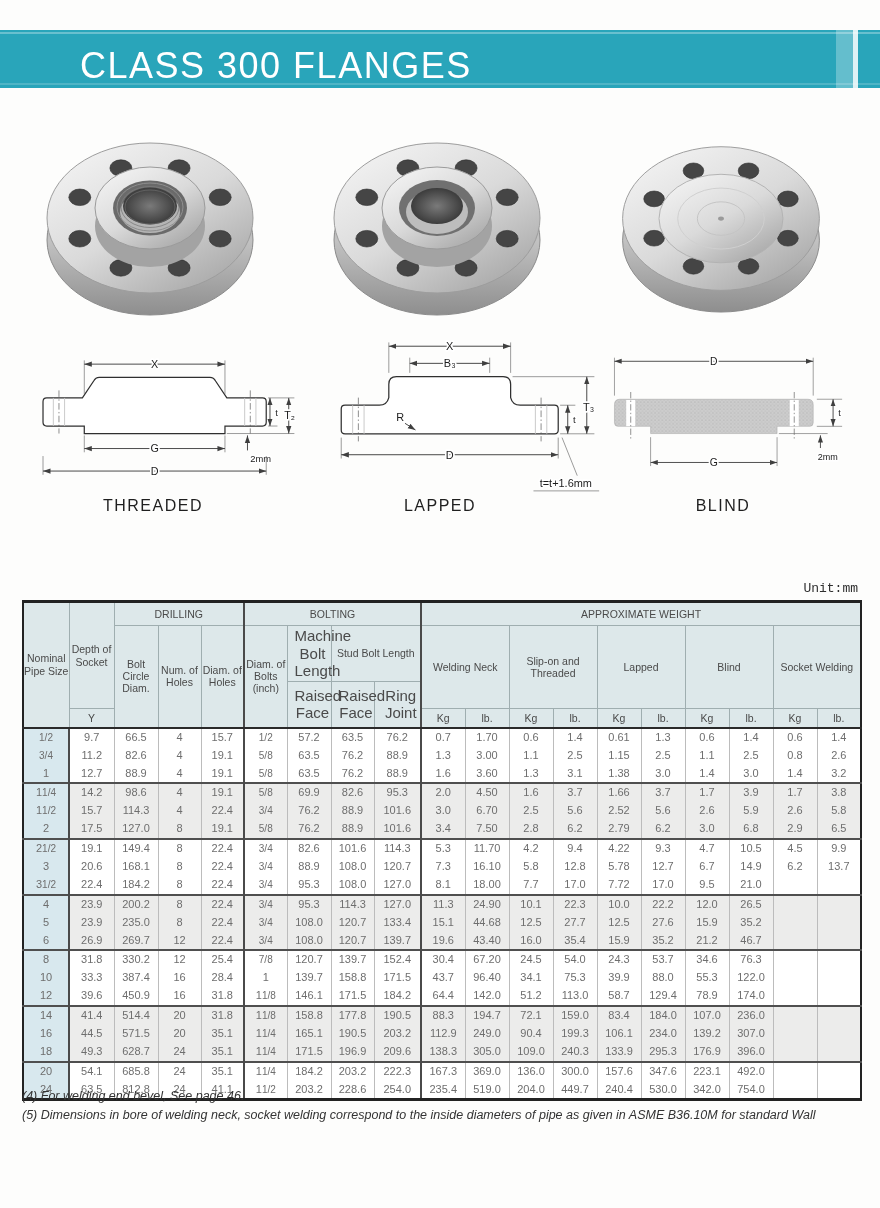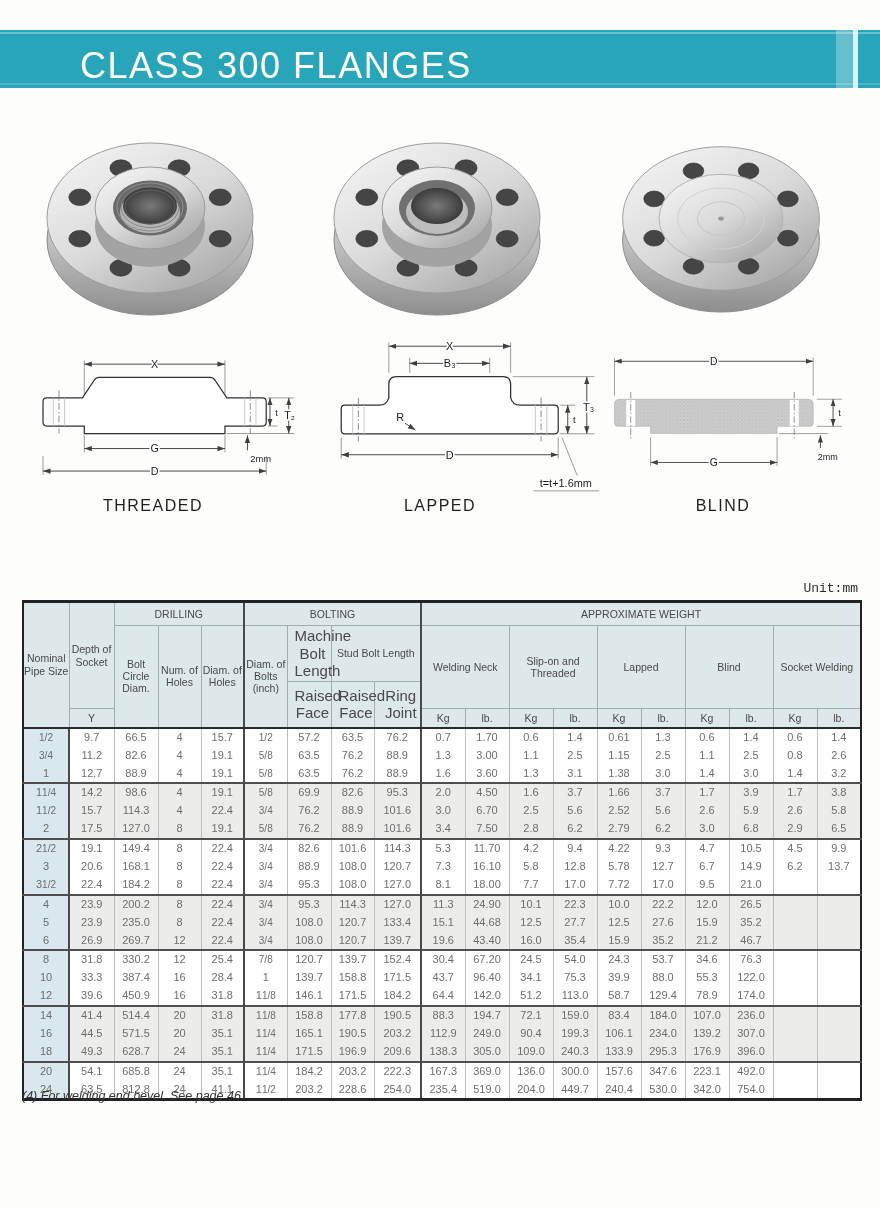--- a/index.html
+++ b/index.html
@@ -741,15 +741,16 @@
           <td>342.0</td>
           <td>754.0</td>
           <td></td>
           <td></td>
         </tr>
       </tbody>
   </table>
 
   <div class="fns">
     <div class="fn">(4) For welding end bevel, See page 46.</div>
+    <div class="fn">(5) Dimensions in bore of welding neck, socket welding correspond to the inside diameters of pipe as given in ASME B36.10M for standard Wall</div>
   </div>
 
 </div>
 
 </body></html>

